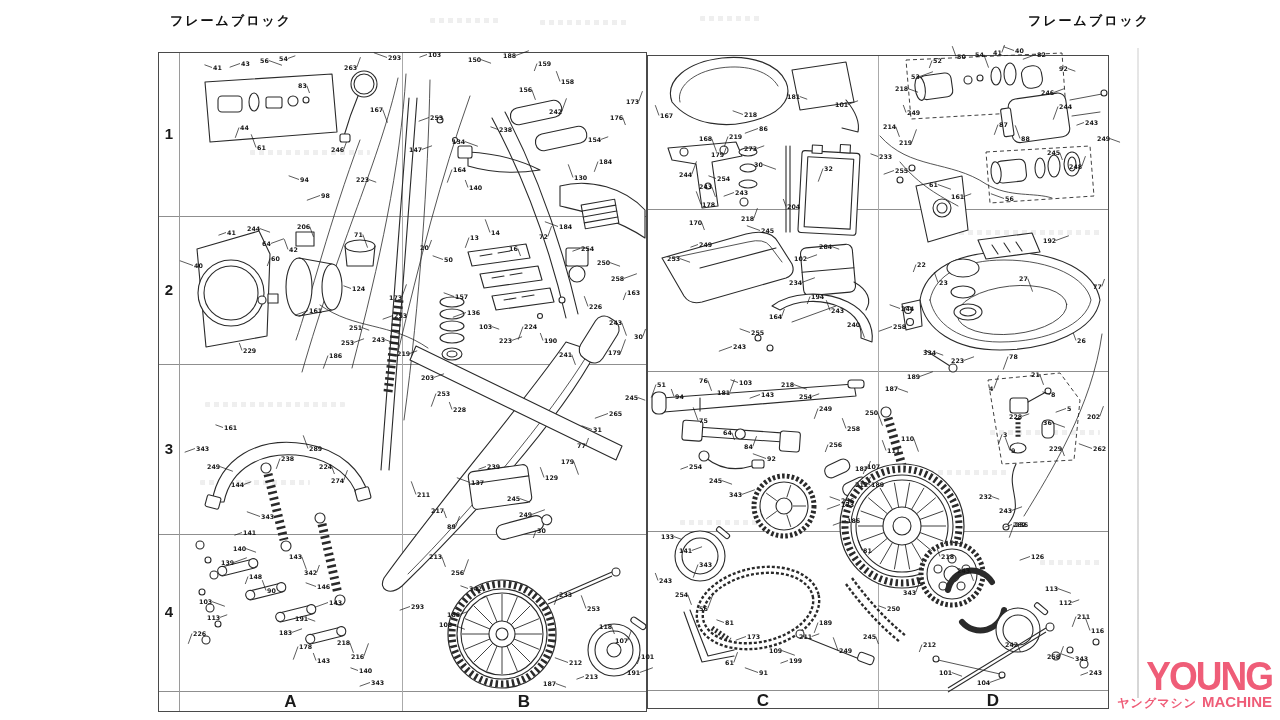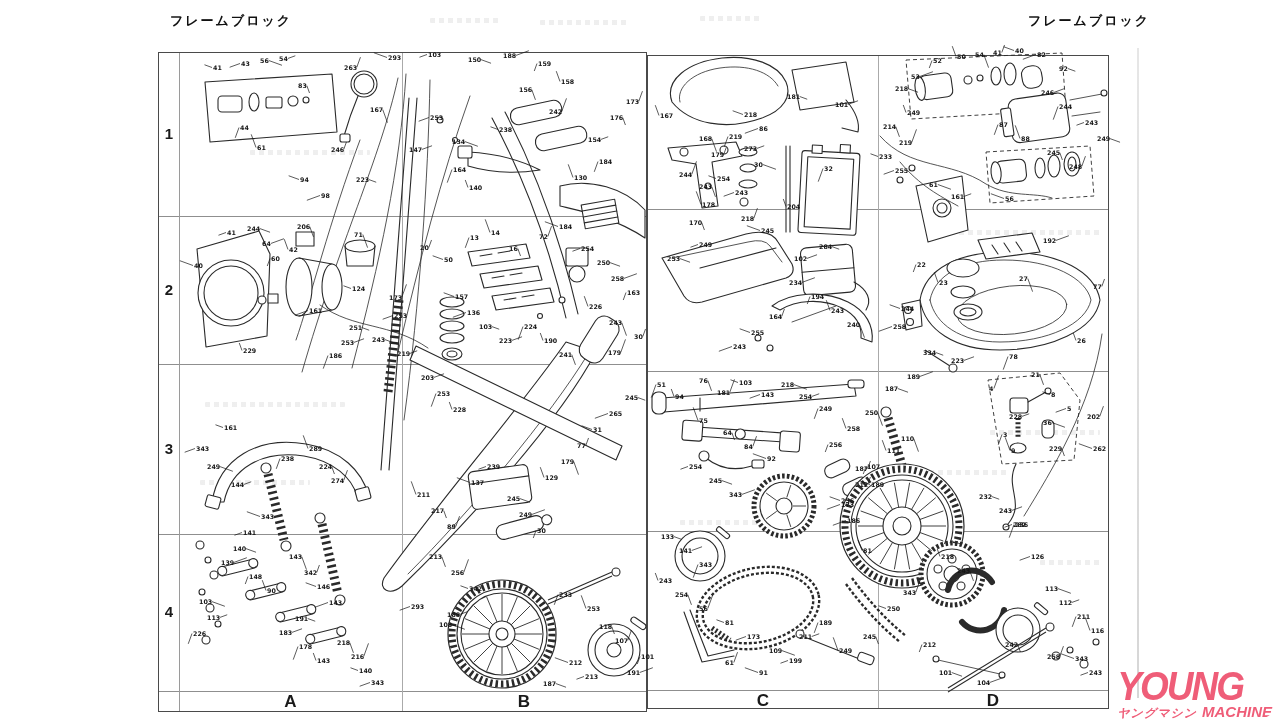--- a/index.html
+++ b/index.html
@@ -25,21 +25,21 @@
   .thin{fill:none;stroke:#2a2a2a;stroke-width:0.8;stroke-linecap:round;}
   .dash{fill:none;stroke:#2a2a2a;stroke-width:0.9;stroke-dasharray:4,3;}
   .spring{stroke:#2a2a2a;stroke-width:9;stroke-dasharray:2.5,3.5;fill:none;}
   .spring2{stroke:#2a2a2a;stroke-width:5;stroke-dasharray:2,2.2;fill:none;}
   .tire{fill:#ffffff;stroke:#2a2a2a;stroke-width:1.2;}
   .tread{fill:none;stroke:#2a2a2a;stroke-width:7;stroke-dasharray:2.5,3;}
   .teeth{fill:#ffffff;stroke:#2a2a2a;stroke-width:5;stroke-dasharray:2.6,2.2;}
   .chain{fill:none;stroke:#2a2a2a;stroke-width:2.4;stroke-dasharray:3,2;}
   .shoe{fill:none;stroke:#2a2a2a;stroke-width:6;stroke-linecap:round;}
   .rod{stroke:#2a2a2a;stroke-width:1.1;}
-  .logo{position:absolute;right:8px;bottom:1px;line-height:1;font-style:italic;}
+  .logo{position:absolute;right:8px;bottom:11px;text-align:right;line-height:1;}
   .logo-young{font-size:37px;font-weight:900;letter-spacing:-2px;transform:scaleY(1.08);
               transform-origin:bottom right;}
   .logo-sub{display:flex;justify-content:flex-end;align-items:baseline;gap:5px;margin-top:-2px;}
   .logo-kat{font-size:12px;font-weight:700;letter-spacing:1px;}
   .logo-machine{font-size:15px;font-weight:900;letter-spacing:0px;}
 </style>
 </head>
 <body>
 
 <div class="scan">

